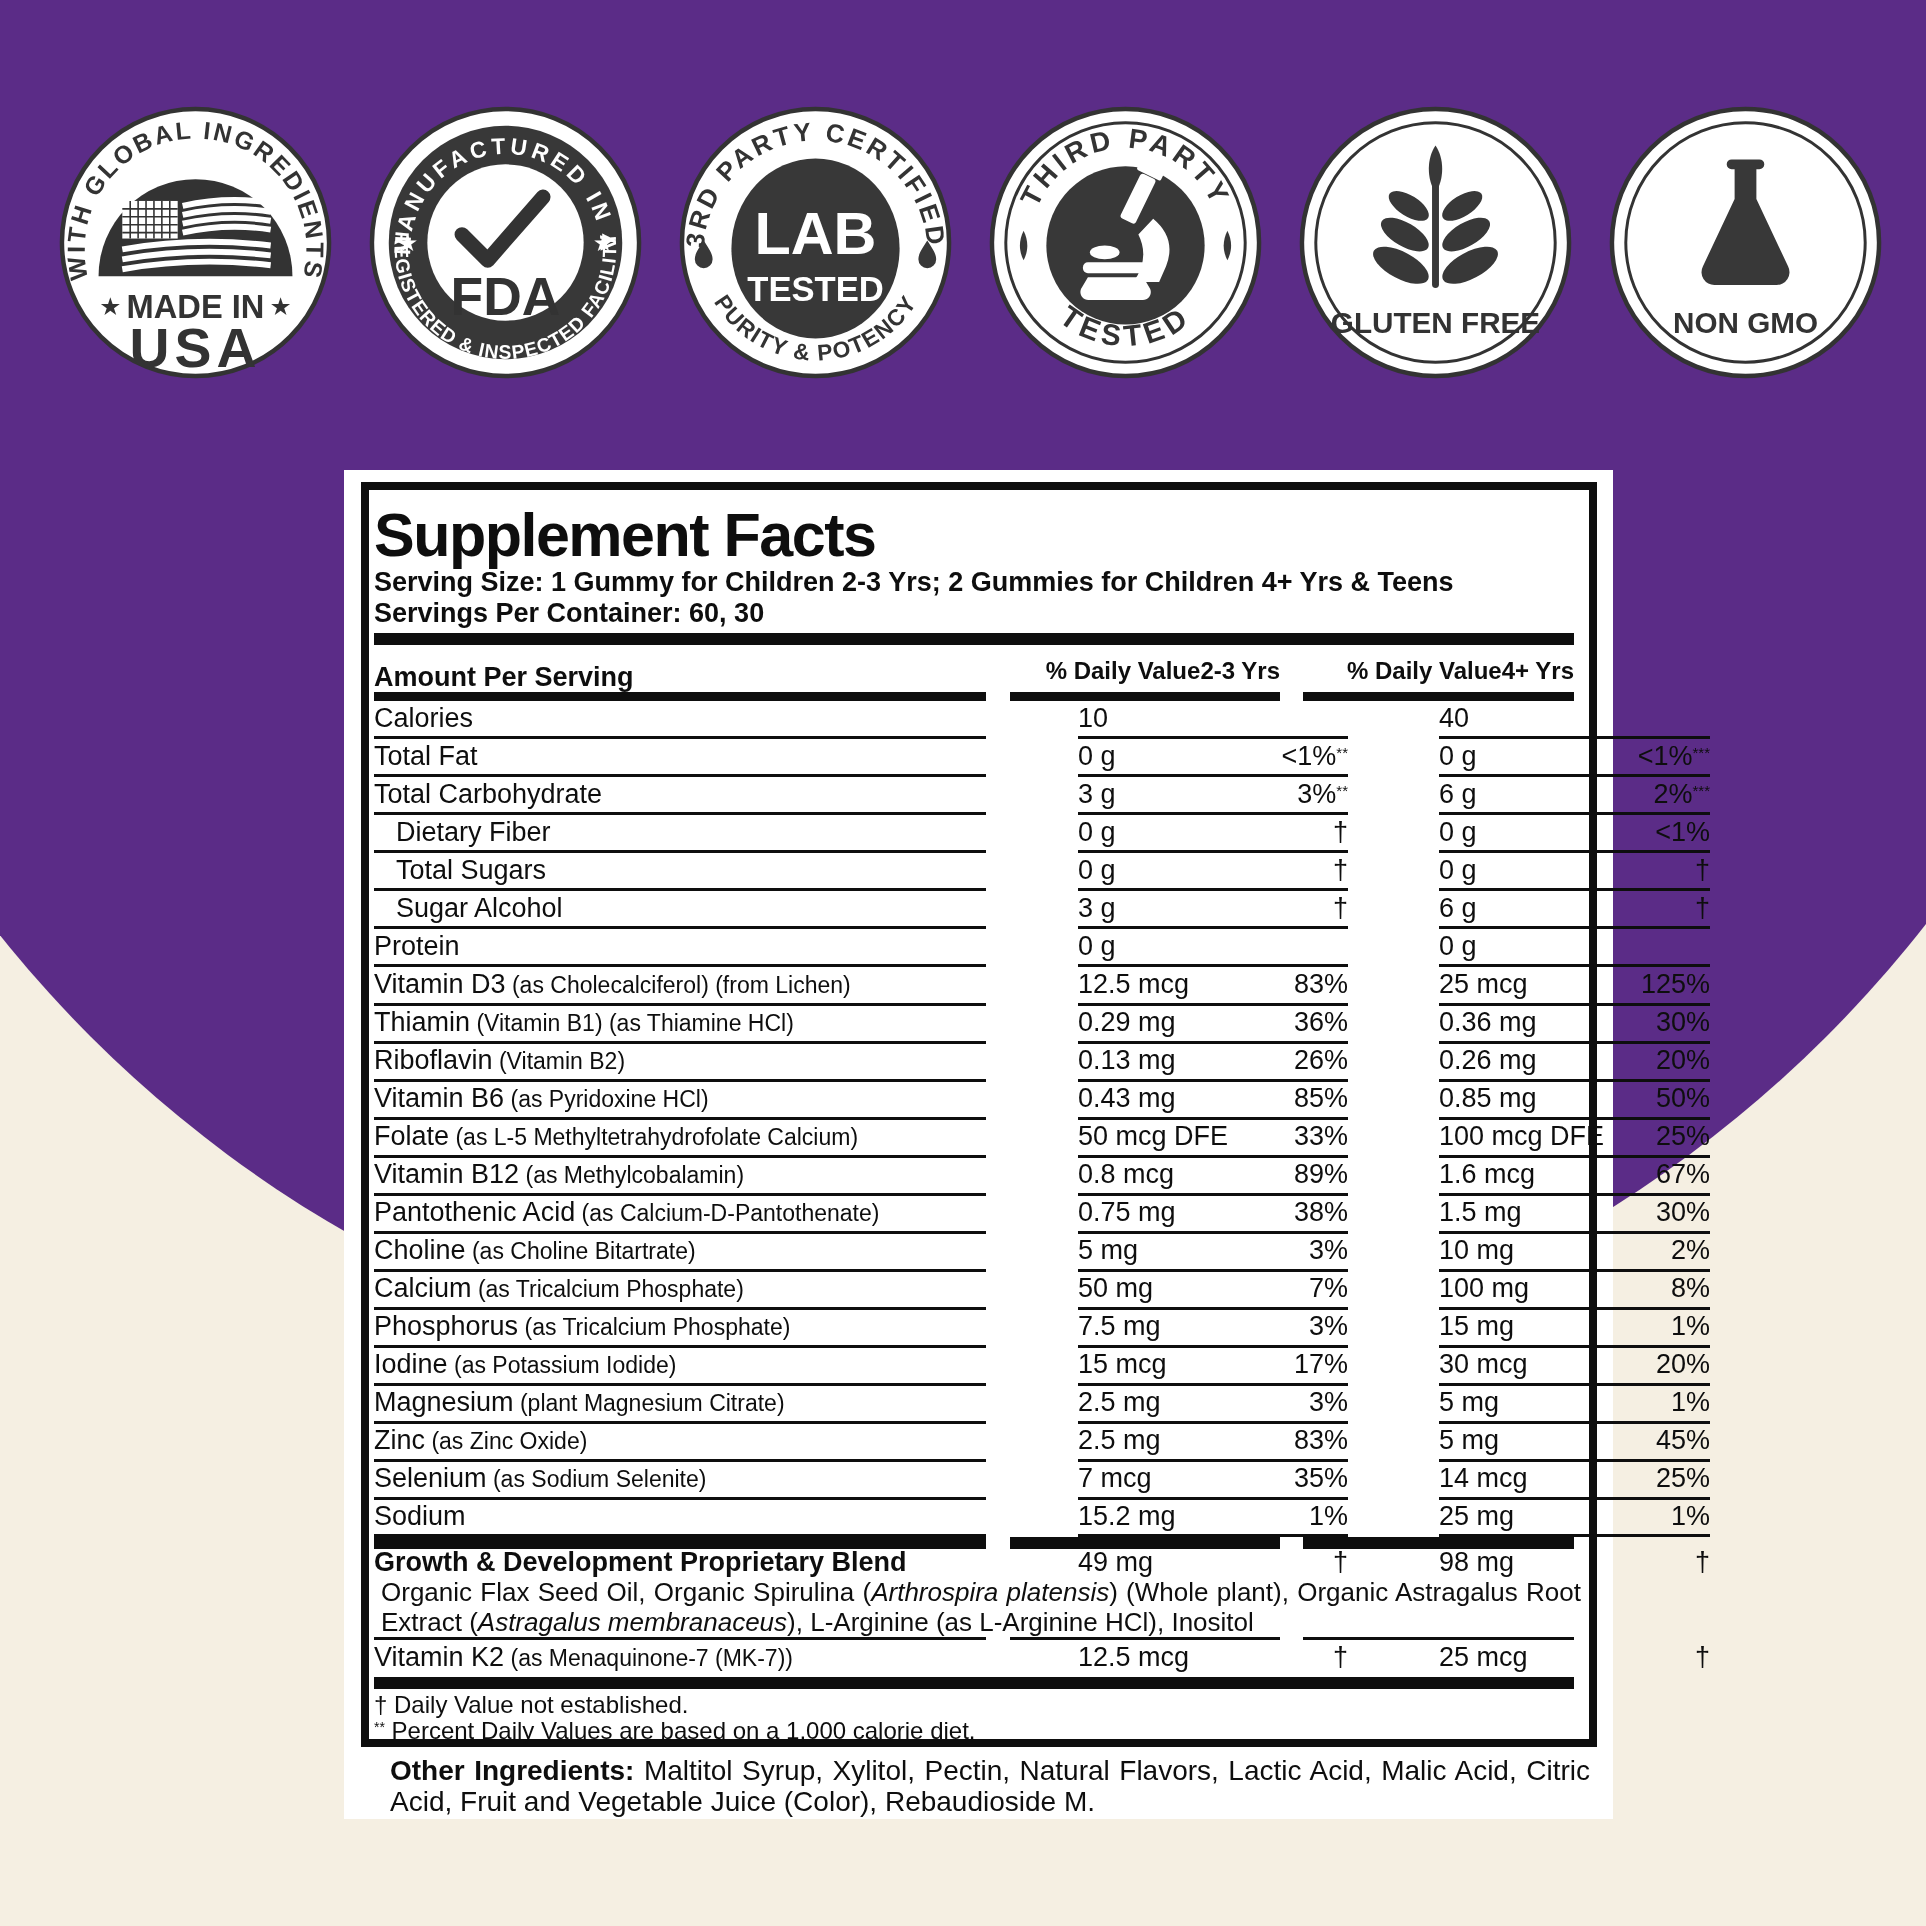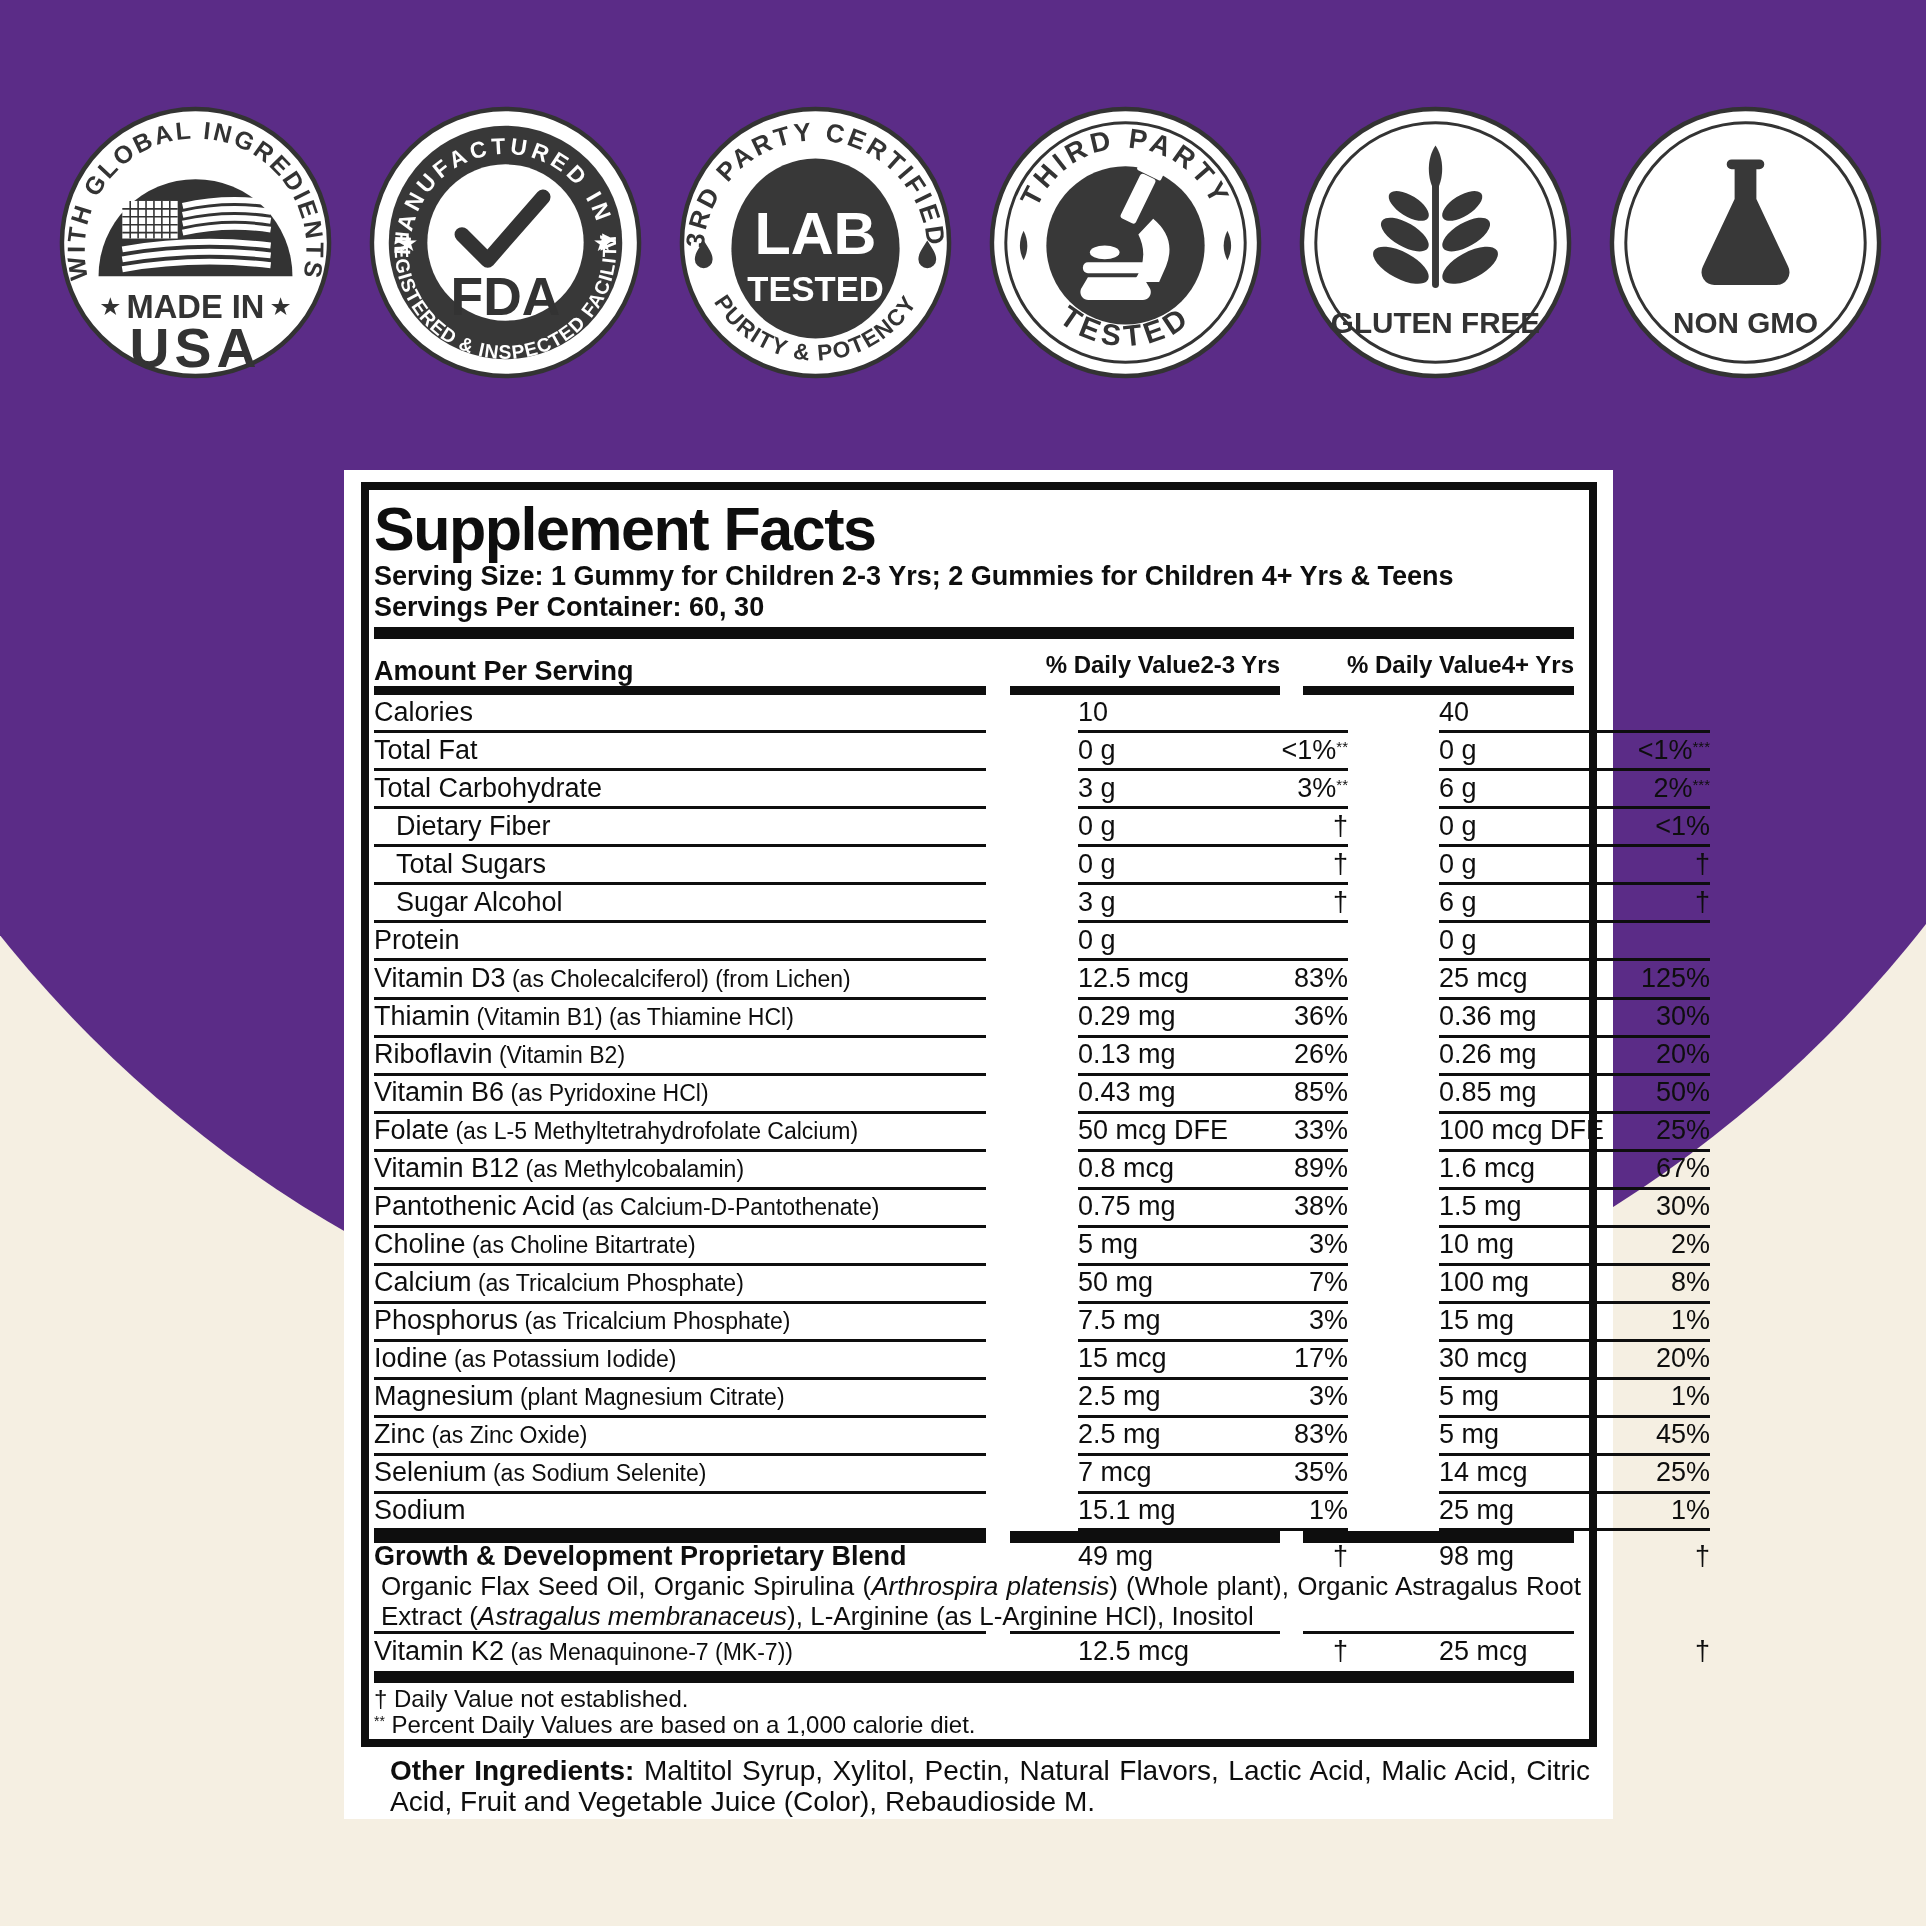--- a/index.html
+++ b/index.html
@@ -7,21 +7,21 @@
         font-family:"Liberation Sans",sans-serif;color:#0e0e0e;}
   .purple-arc{position:absolute;left:-269px;top:-1059px;width:2455px;height:2455px;
         border-radius:50%;background:#5b2c87;}
   .badge{position:absolute;top:104px;width:277px;height:277px;}
   #badge-1{left:57px}#badge-2{left:367px}#badge-3{left:677px}
   #badge-4{left:987px}#badge-5{left:1297px}#badge-6{left:1607px}
 
   .label{position:absolute;left:344px;top:470px;width:1269px;height:1349px;background:#ffffff;}
   .facts-box{position:absolute;left:17px;top:12px;width:1236px;height:1265px;
         border:8px solid #0e0e0e;box-sizing:border-box;}
-  .inner{position:absolute;left:5px;top:4px;width:1200px;}
+  .inner{position:absolute;left:5px;top:10px;width:1200px;}
 
   .title{margin-top:6px;height:61px;line-height:59px;font-size:61px;font-weight:bold;letter-spacing:-1.5px;}
   .serving{font-size:27px;font-weight:bold;line-height:31px;}
   .bar-full{height:12px;background:#0e0e0e;margin-top:4px;}
   .bar-full.mt0{margin-top:0;}
 
   .grid{display:grid;grid-template-columns:612px 24px 270px 23px 271px;}
   .cn,.g{box-sizing:border-box;}
   .row .cn,.row .g{border-bottom:3px solid #0e0e0e;}
   .row{height:38px;font-size:27px;gap:34px;}
@@ -474,21 +474,21 @@
               <div class="sp"></div>
               <div class="g">
                 <span class="amt">14 mcg</span>
                 <span class="pct">25%</span>
               </div>
             </div>
             <div class="grid row">
               <div class="cn"><span class="nm">Sodium</span></div>
               <div class="sp"></div>
               <div class="g">
-                <span class="amt">15.1 mg</span>
+                <span class="amt">15.2 mg</span>
                 <span class="pct">1%</span>
               </div>
               <div class="sp"></div>
               <div class="g">
                 <span class="amt">25 mg</span>
                 <span class="pct">1%</span>
               </div>
             </div>
             <div class="grid bar-seg">
               <div class="cn"></div>

